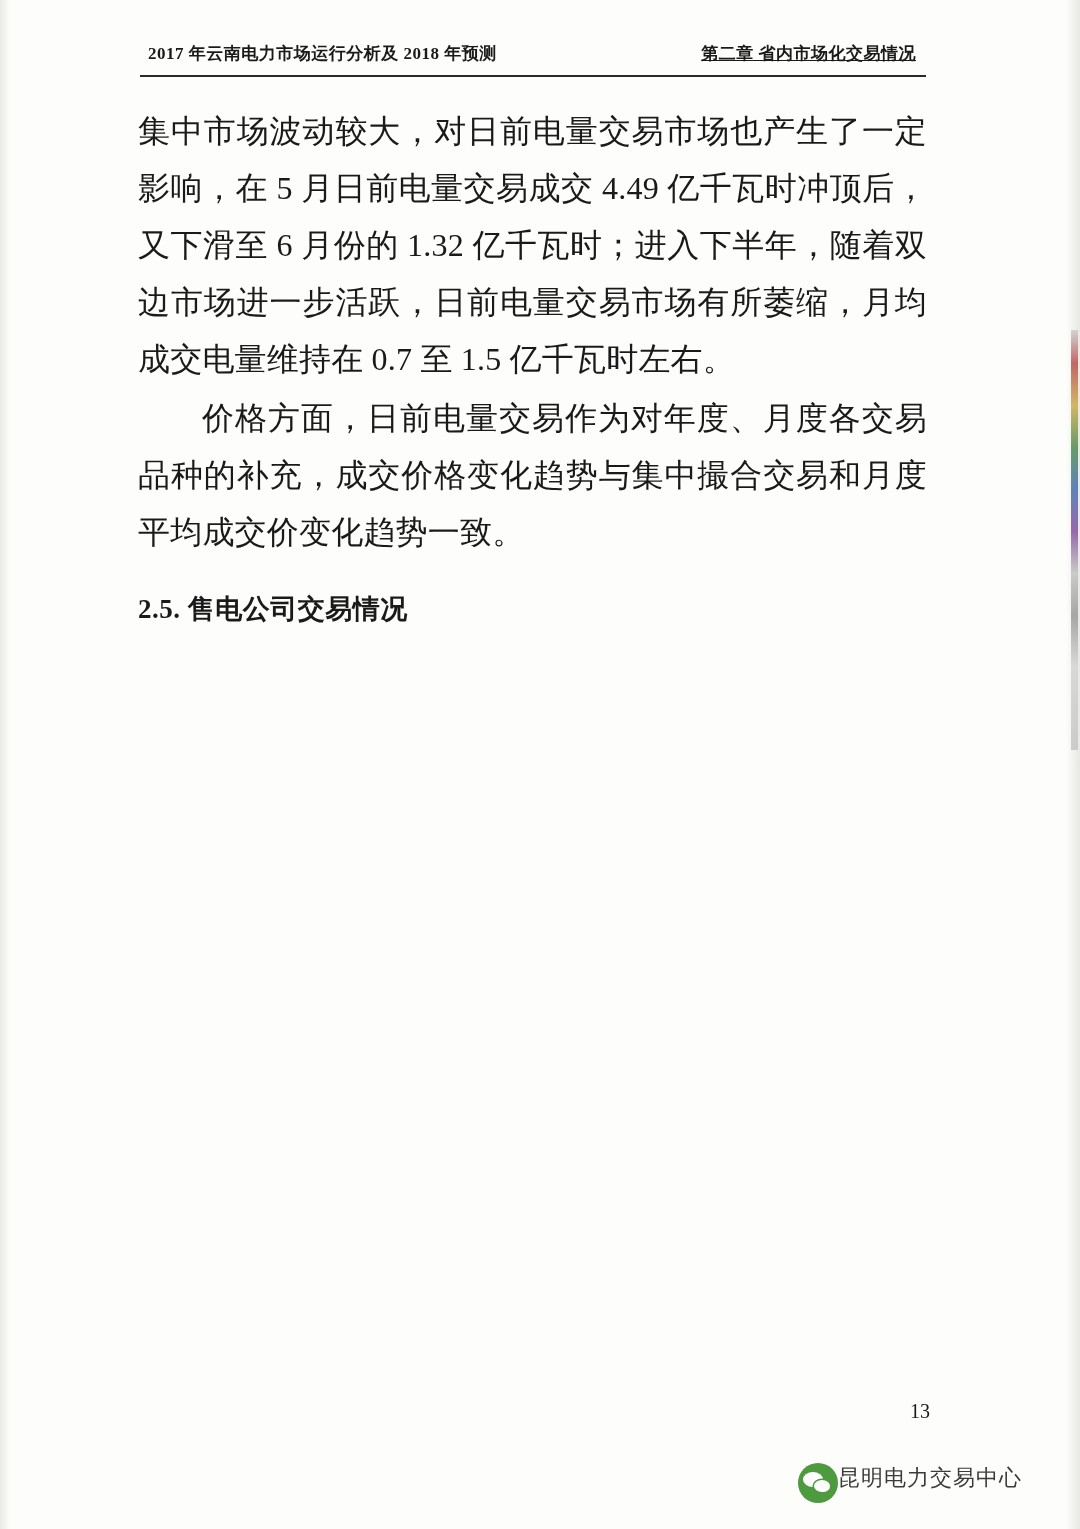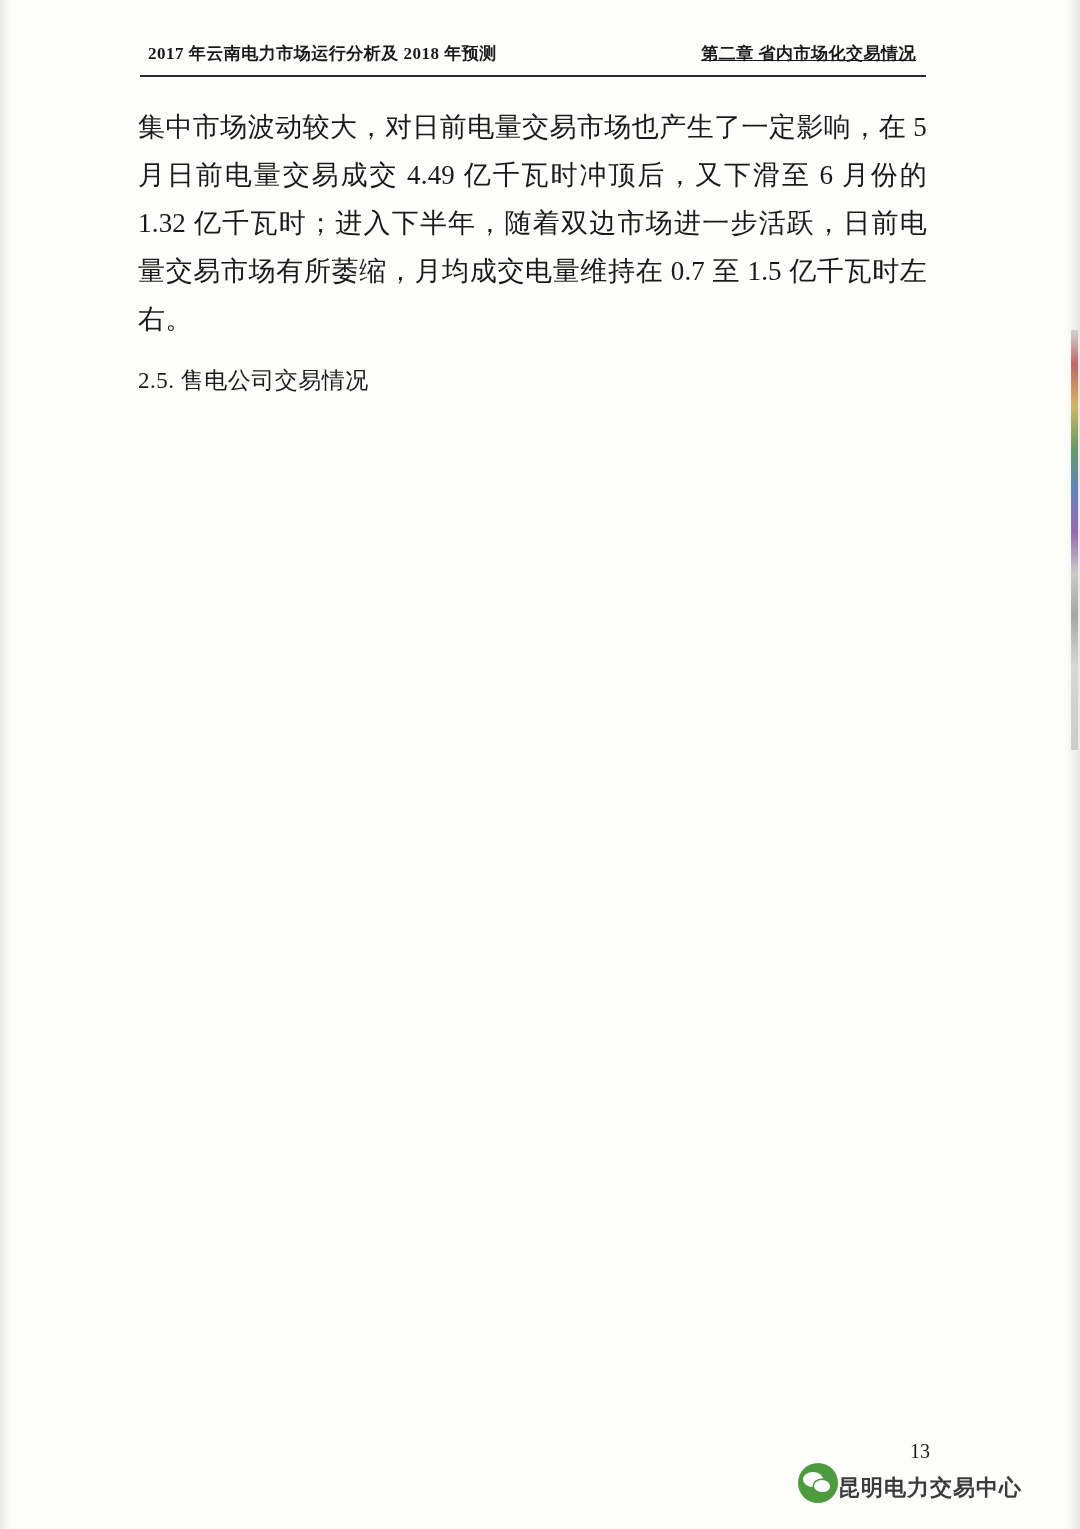--- a/index.html
+++ b/index.html
@@ -60,50 +60,49 @@
     letter-spacing: .5px;
     padding: 0 8px 10px 10px;
   }
   .runhead .left { }
   .runhead .right { padding-right: 4px; text-decoration: underline; }
   .rule {
     border-top: 2px solid #2a2a2a;
     margin: 0 2px 26px 2px;
   }
   p.body {
-    font-size: 27px;
+    font-size: 32px;
     line-height: 1.78;
     margin: 0 1px 2px 0;
     text-align: justify;
     text-justify: inter-ideograph;
     letter-spacing: .2px;
   }
   p.indent { text-indent: 2em; }
   h3.section {
-    font-size: 23px;
-    font-weight: normal;
-    margin: 22px 0 14px 0;
+    font-size: 27px;
+    font-weight: bold;
+    margin: 30px 0 14px 0;
     letter-spacing: .5px;
   }
   .strongrun { font-weight: bold; }
   .pagenum {
     position: absolute;
     right: 150px;
-    top: 1440px;
+    top: 1400px;
     font-size: 20px;
   }
   .wechat {
     position: absolute;
     right: 58px;
     bottom: 26px;
     display: flex;
-    align-items: flex-end;
+    align-items: flex-start;
     gap: 0;
     color: #3b3b3b;
-    font-weight: bold;
   }
   .wechat .logo {
     width: 40px;
     height: 40px;
     border-radius: 50%;
     background: #4e9a3e;
     position: relative;
     flex: none;
   }
   .wechat .logo::before,
@@ -138,20 +137,21 @@
 
   <div class="content">
 
     <div class="runhead">
       <div class="left">2017 年云南电力市场运行分析及 2018 年预测</div>
       <div class="right">第二章  省内市场化交易情况</div>
     </div>
     <div class="rule"></div>
 
     <p class="body">集中市场波动较大，对日前电量交易市场也产生了一定影响，在 5 月日前电量交易成交 4.49 亿千瓦时冲顶后，又下滑至 6 月份的 1.32 亿千瓦时；进入下半年，随着双边市场进一步活跃，日前电量交易市场有所萎缩，月均成交电量维持在 0.7 至 1.5 亿千瓦时左右。</p>
+    <p class="body indent">价格方面，日前电量交易作为对年度、月度各交易品种的补充，成交价格变化趋势与集中撮合交易和月度平均成交价变化趋势一致。</p>
 
     <h3 class="section">2.5. 售电公司交易情况</h3>
 
 
   </div>
 
   <div class="pagenum">13</div>
 
   <div class="wechat">
     <div class="logo"></div>

